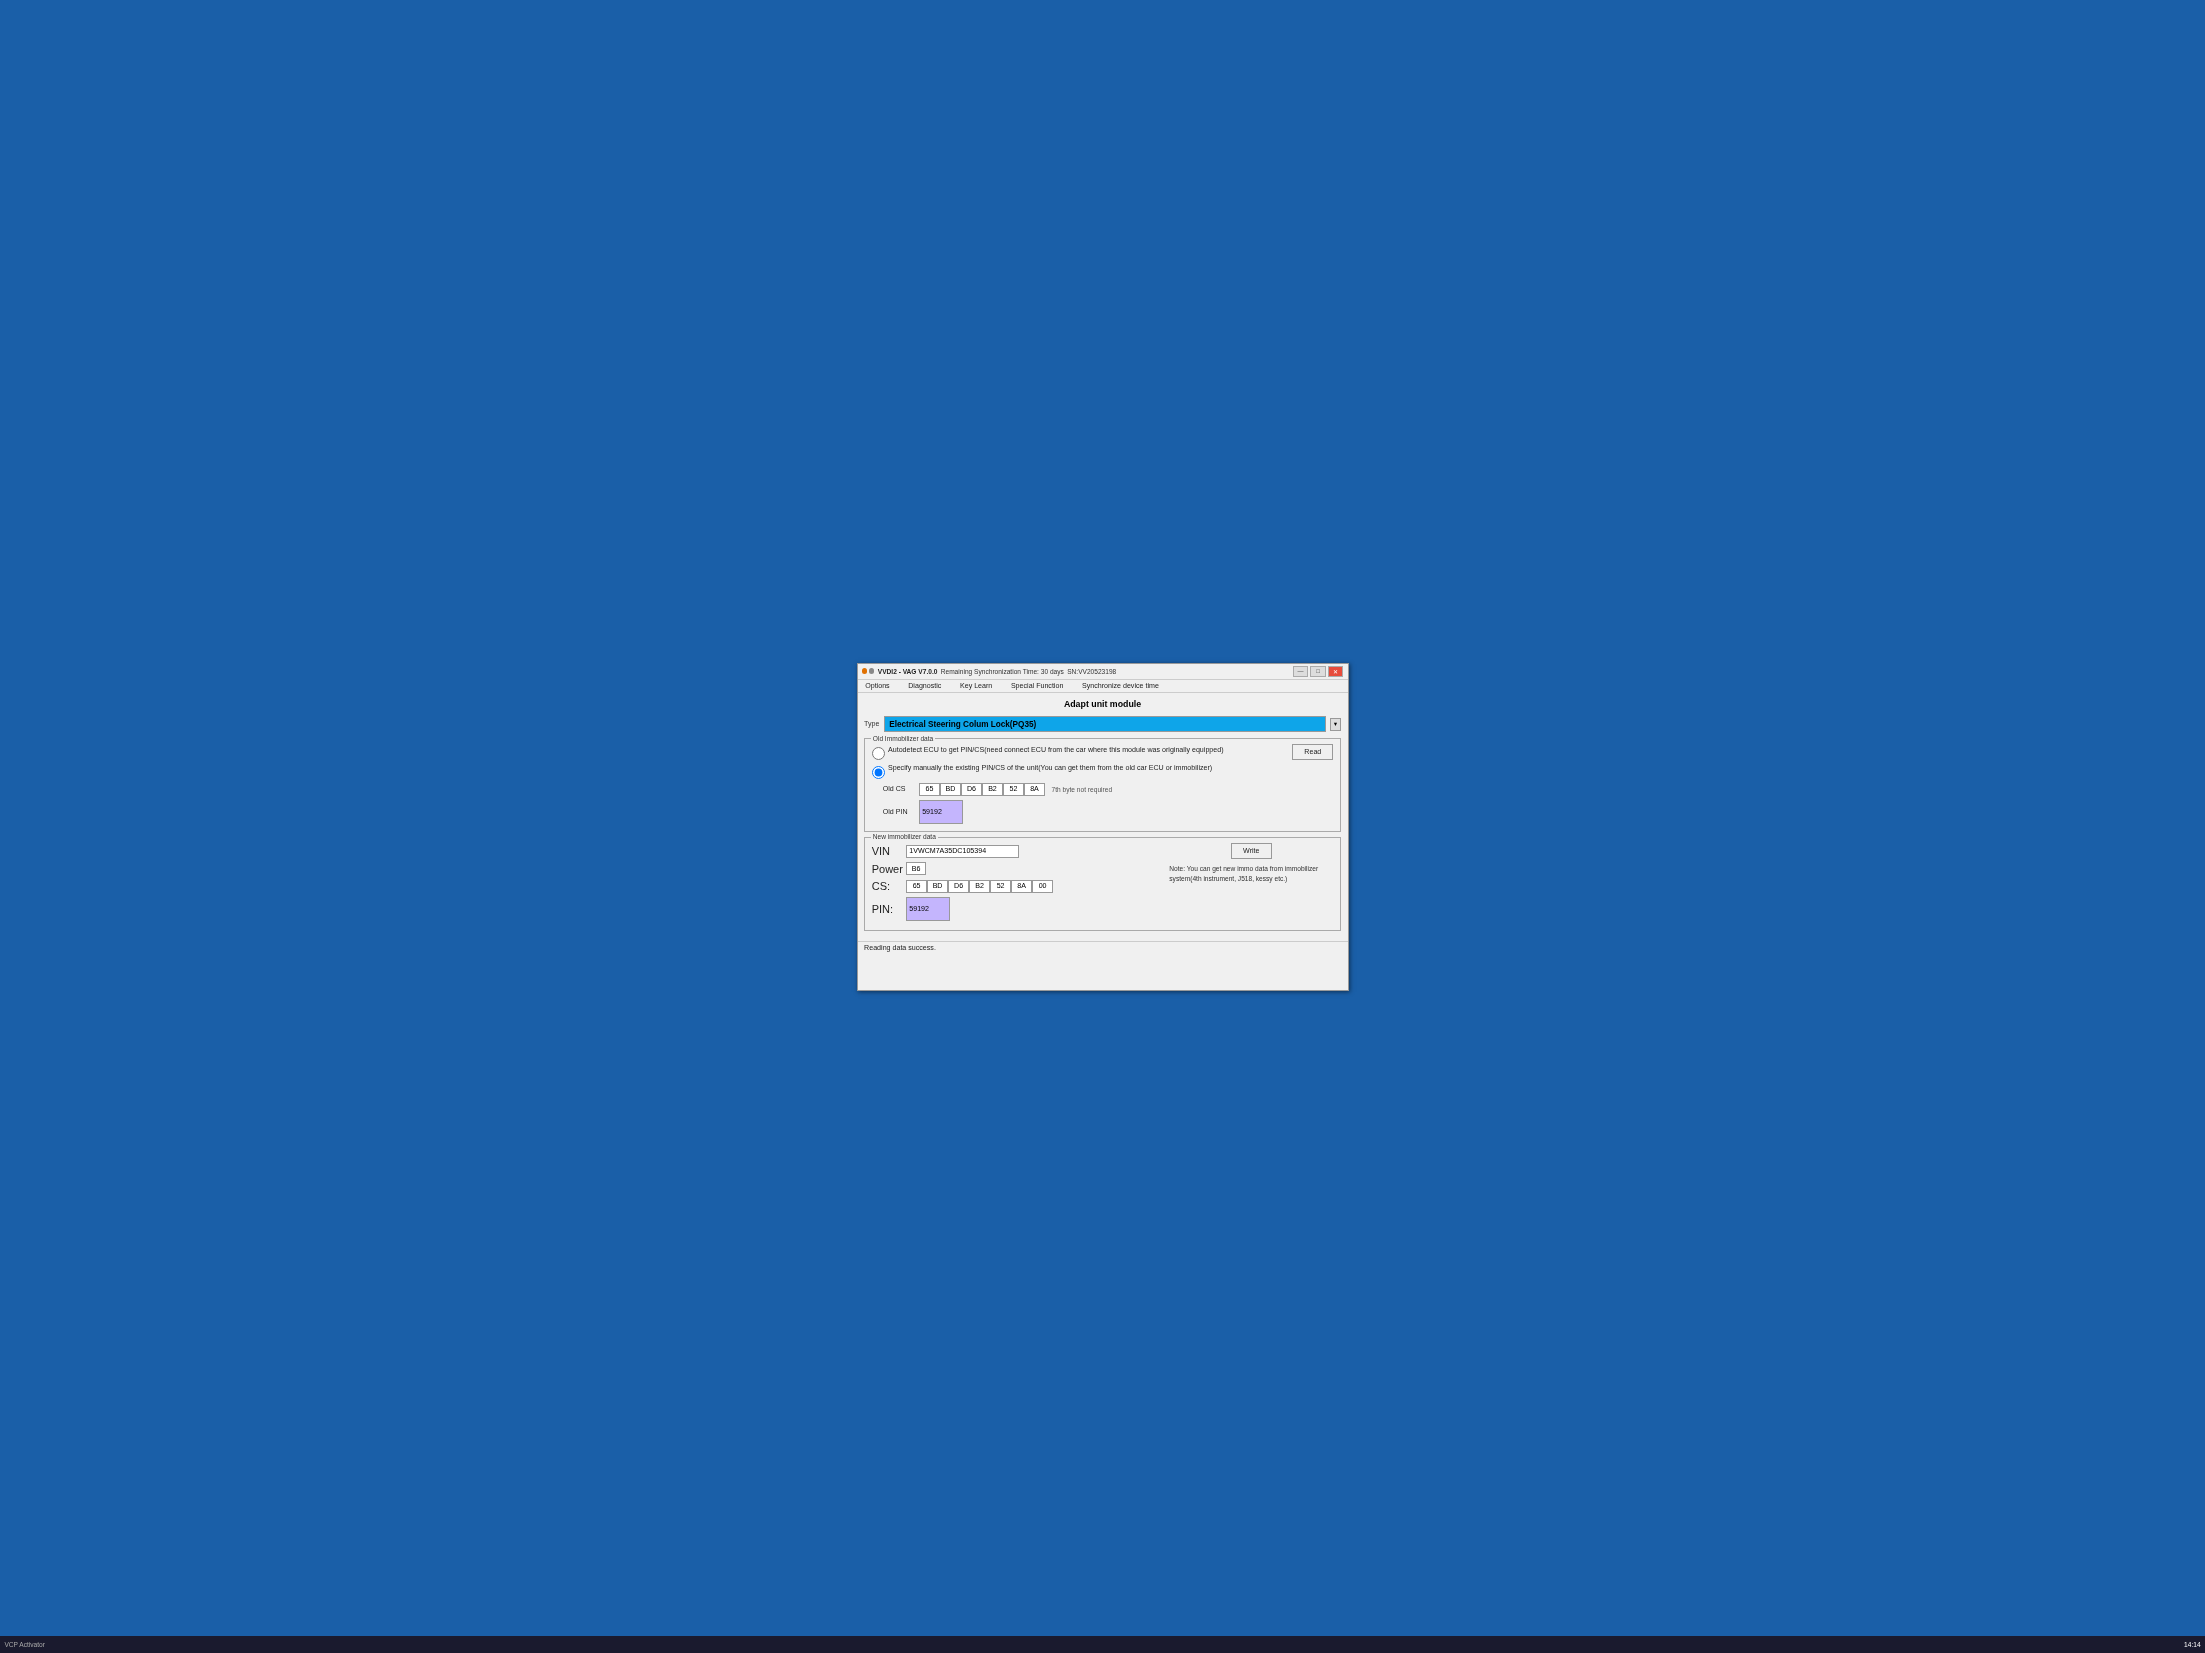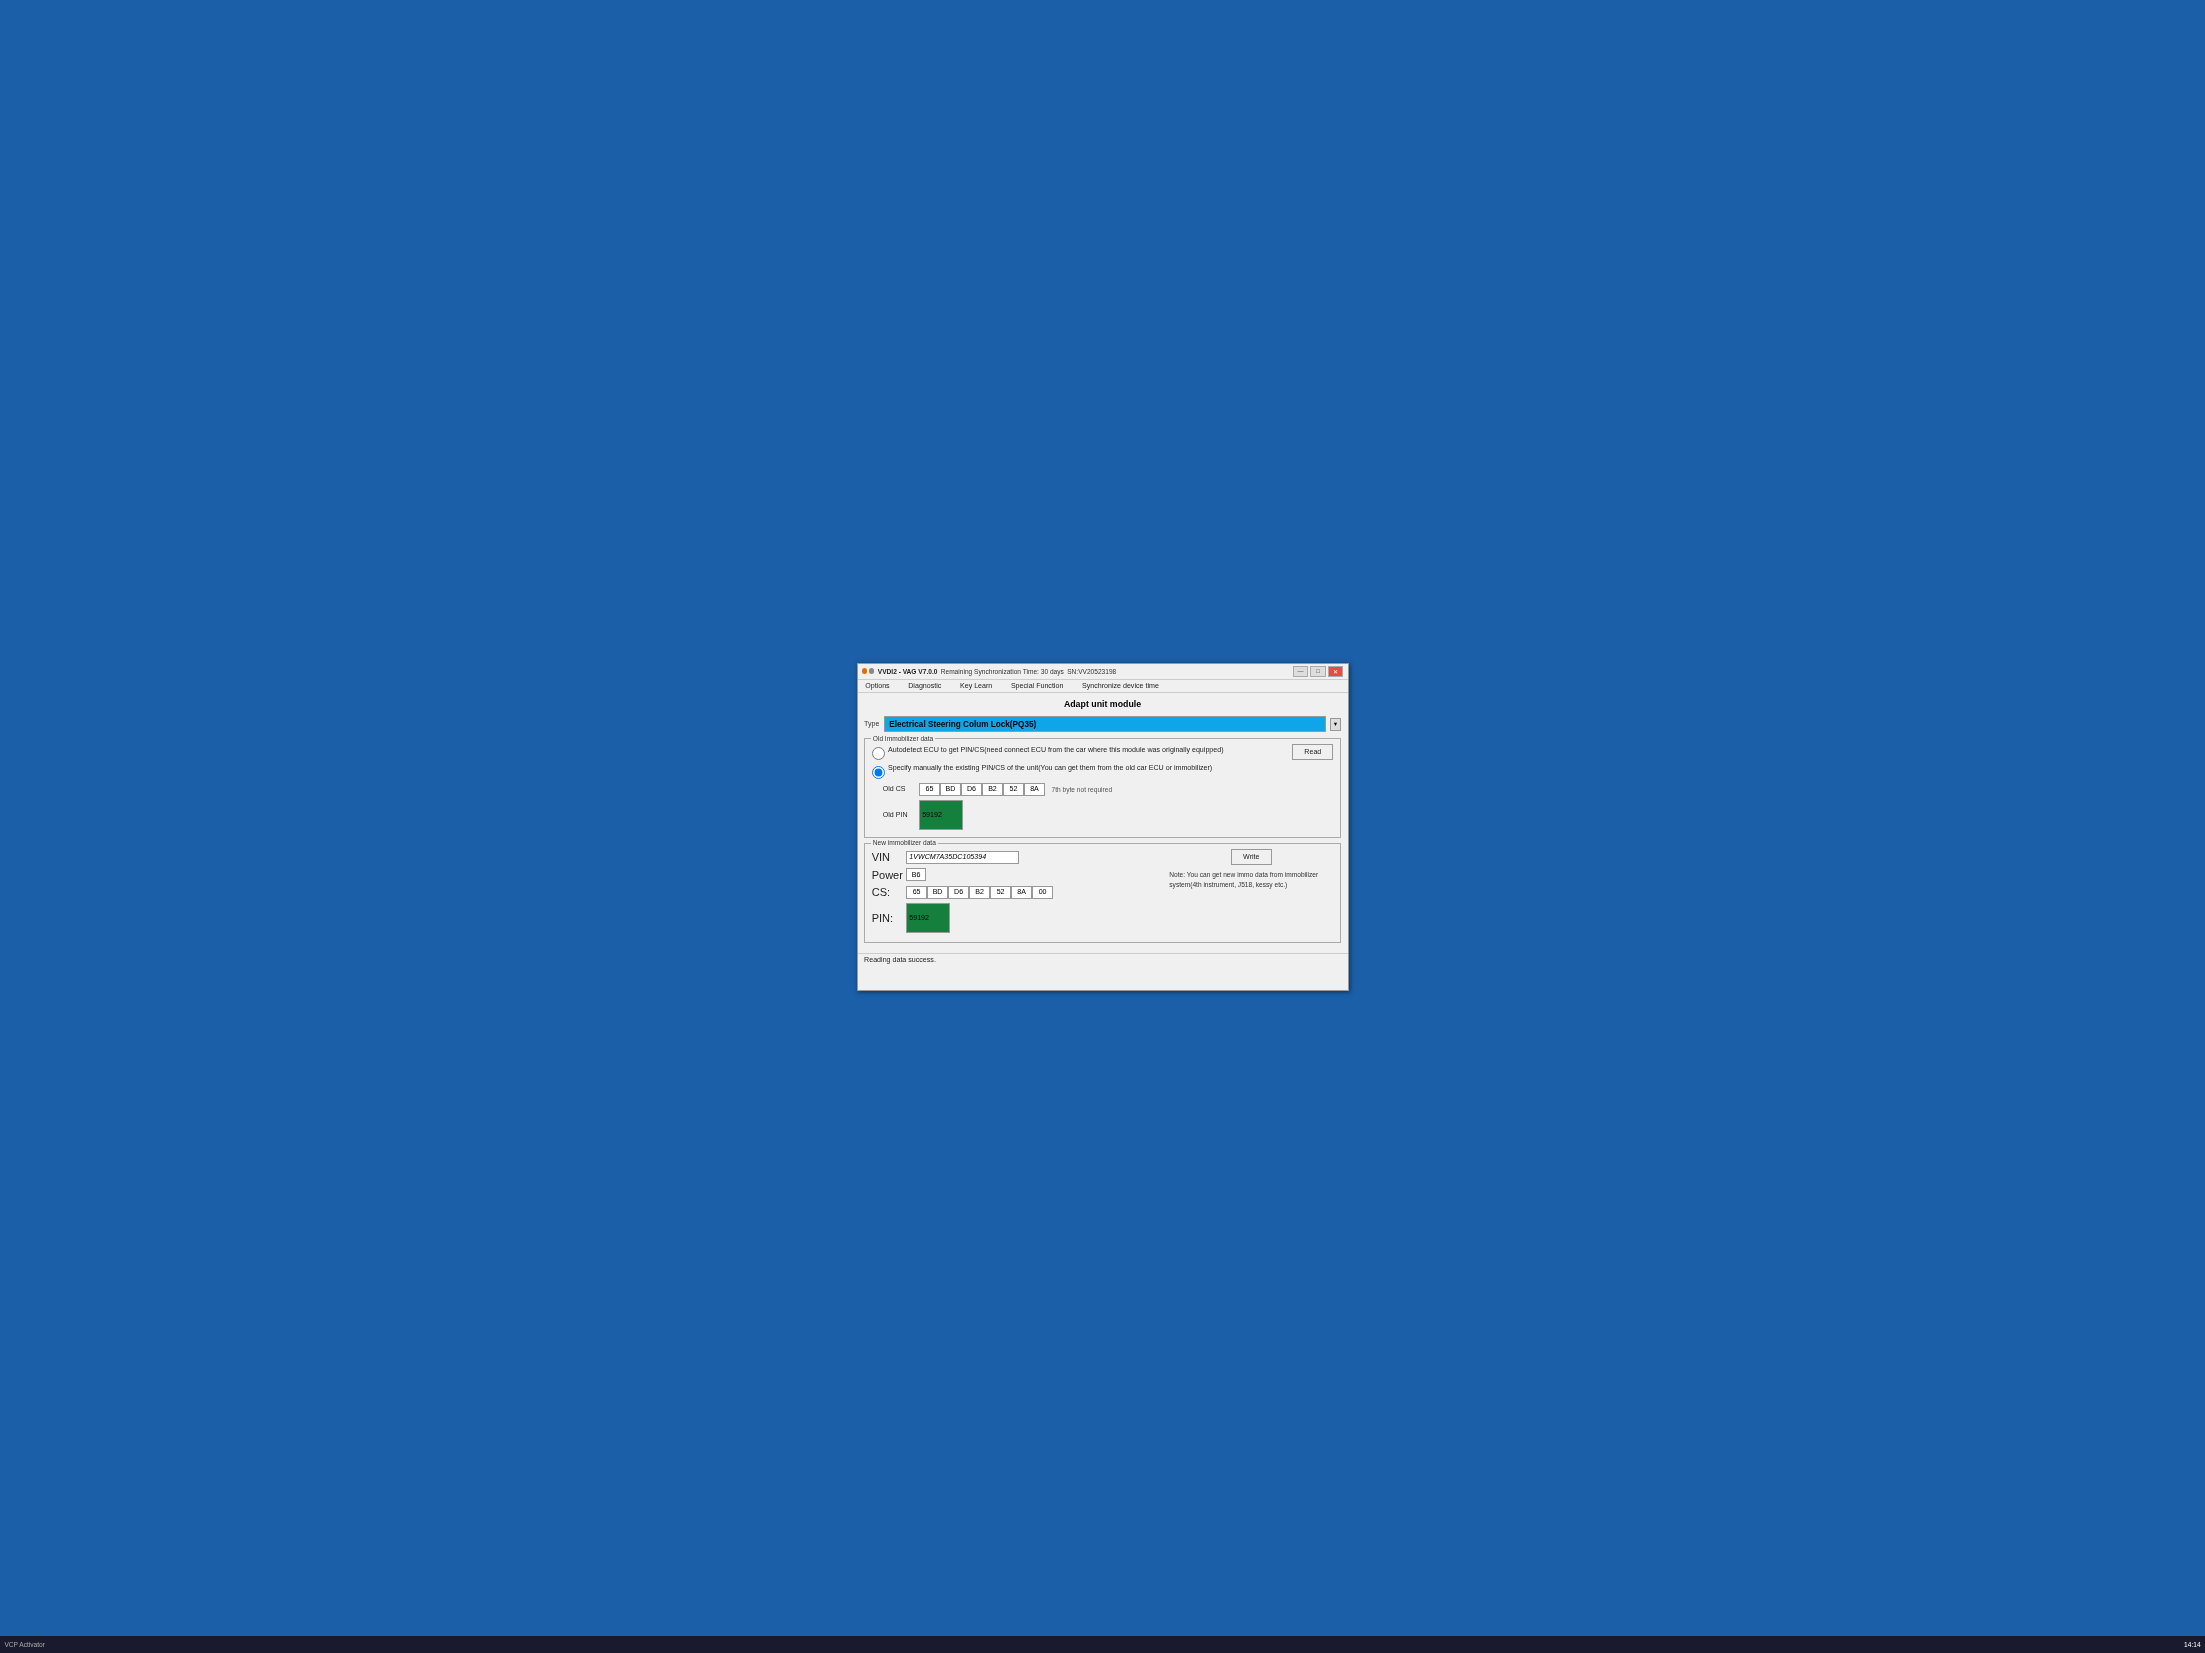--- a/index.html
+++ b/index.html
@@ -193,23 +193,23 @@
       font-size: 7.1px;
       color: #000;
     }
     .cs-note {
       font-size: 6.6px;
       color: #555;
       margin-left: 3.3px;
     }
     .pin-box {
       width: 44px;
-      height: 30px;
-      border: 0.5px solid #999;
-      background: #15803d;
+      height: 24px;
+      border: 0.5px solid #999;
+      background: #c4b5fd;
       padding: 1.1px 2.2px;
       font-size: 7.1px;
       color: #000;
     }
     .new-immo-group {
       border: 0.5px solid #aaa;
       margin-bottom: 5.5px;
       padding: 4.4px 6.6px 6.6px 6.6px;
       position: relative;
       background: #f0f0f0;
@@ -230,21 +230,20 @@
       color: #222;
       width: 30px;
     }
     .vin-input {
       width: 113px;
       height: 13px;
       border: 0.5px solid #999;
       background: white;
       padding: 1.1px 2.2px;
       font-size: 7.1px;
-      font-style: italic;
     }
     .power-box {
       width: 20px;
       height: 13px;
       border: 0.5px solid #999;
       background: white;
       text-align: center;
       font-size: 7.1px;
     }
     .note-box {

